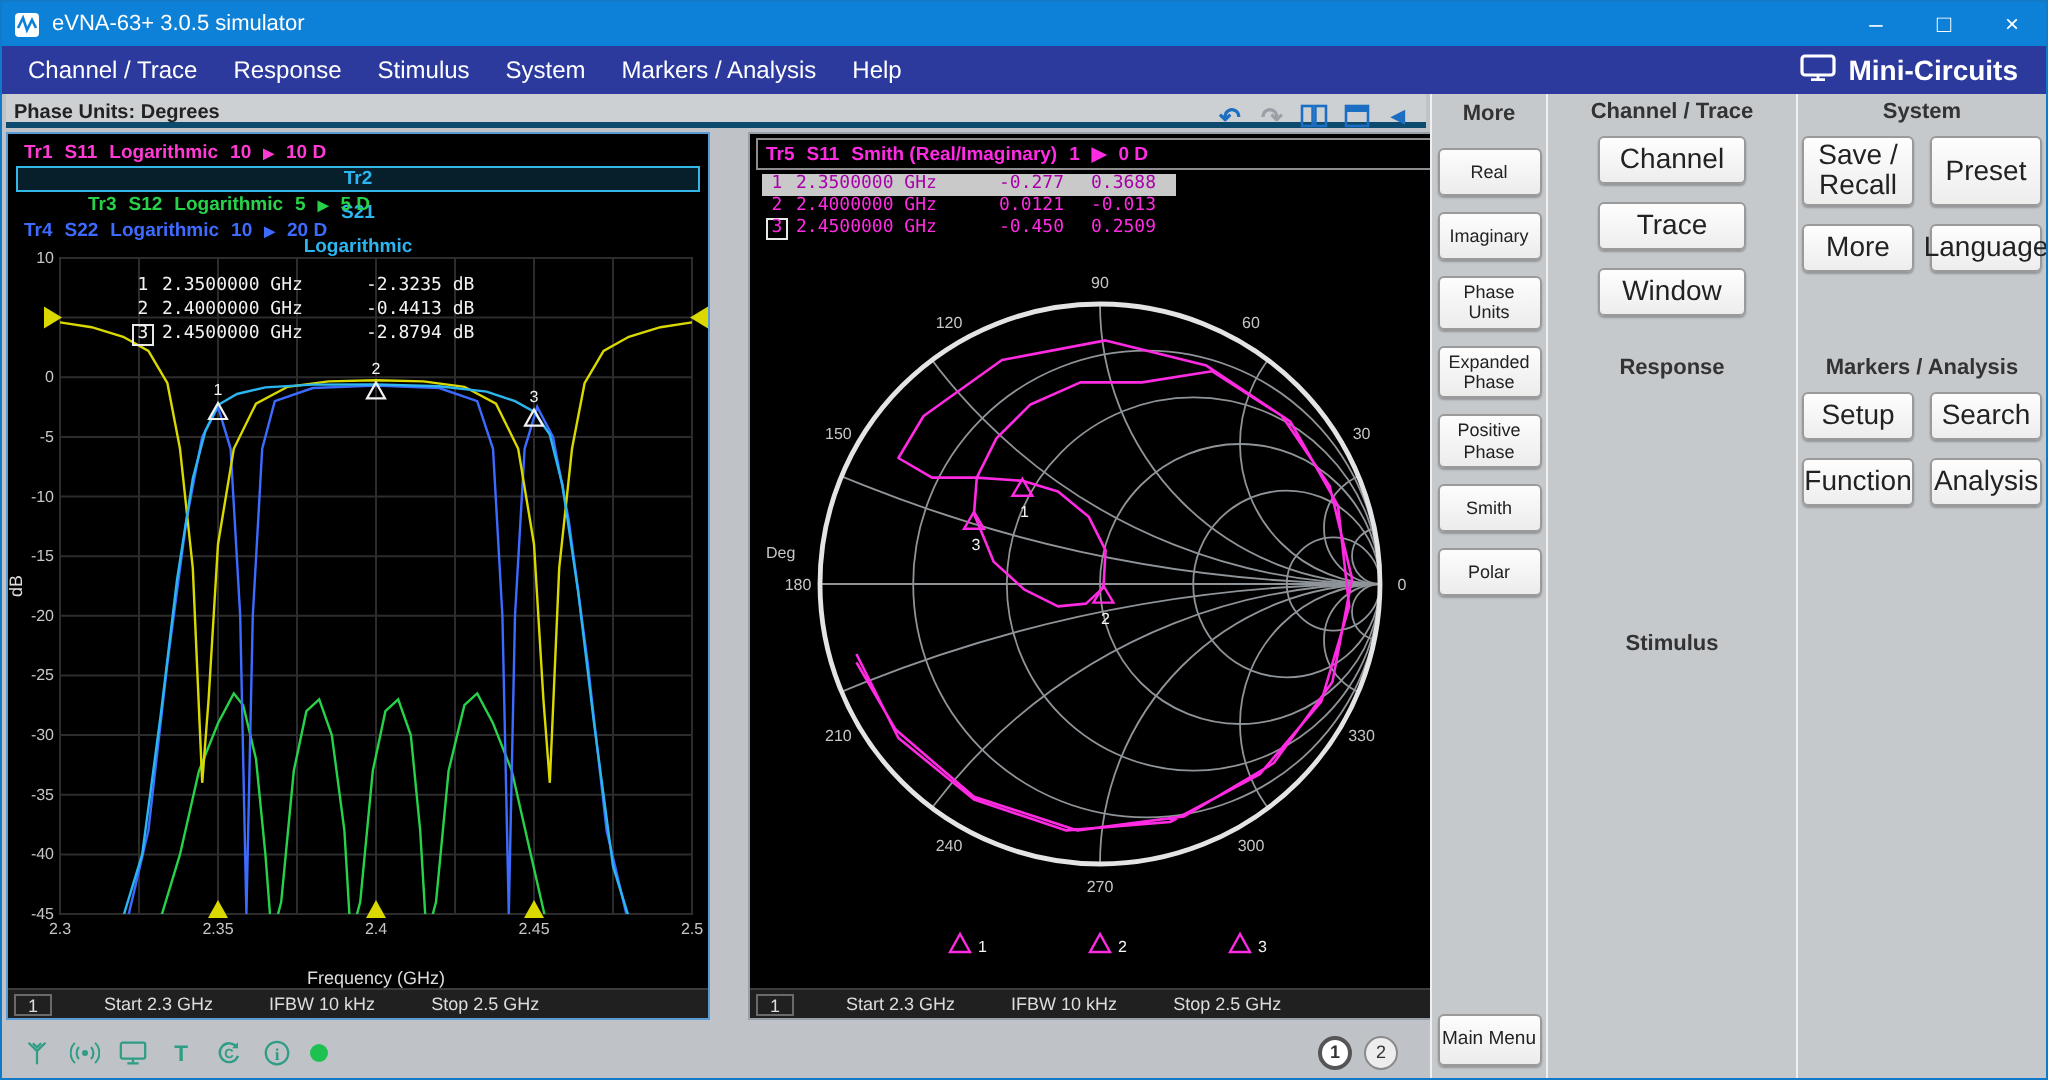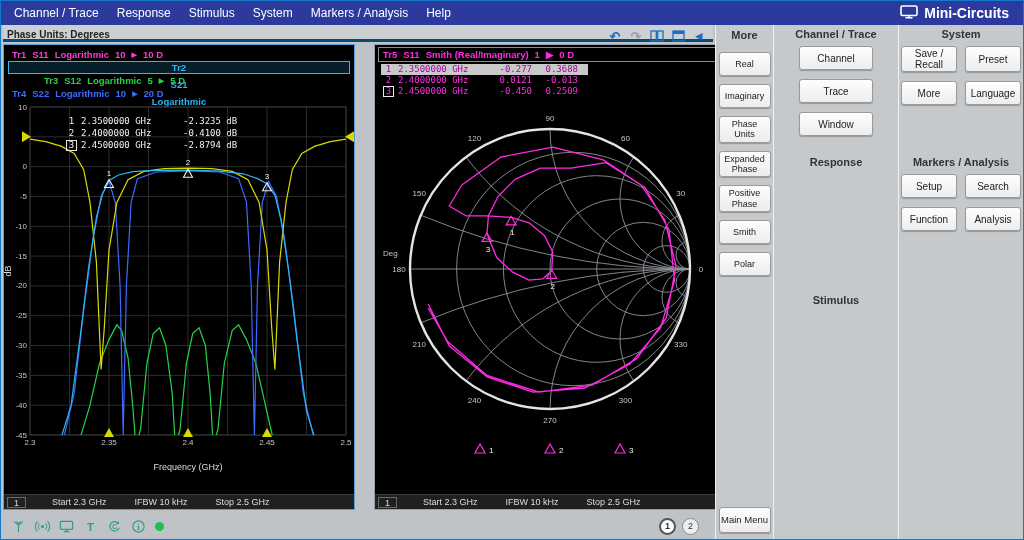--- a/index.html
+++ b/index.html
@@ -75,32 +75,46 @@
   .more-title{font-size:11px;font-weight:bold;color:#333;height:15px;margin-top:2px}
   .more-buttons{display:flex;flex-direction:column;align-items:center;width:100%}
   .more-btn{width:52px;min-height:24px;margin-top:8px;background:linear-gradient(#fdfdfd,#ececec);border:1px solid #9a9a9a;border-radius:3px;font-size:9px;color:#222;padding:2px 1px;line-height:1.15;box-shadow:0 1px 1px rgba(0,0,0,.25);display:flex;align-items:center;justify-content:center;text-align:center;font-family:"Liberation Sans",sans-serif}
   .more-btn.main-menu{margin-top:auto;min-height:26px;font-size:9.5px}
   
   .control-panel{flex:1;display:flex;background:#c6c9cc}
   .cp-col{flex:1;border-left:1px solid #eef0f1;display:flex;flex-direction:column;padding-bottom:4px}
   .cp-title{font-size:11px;font-weight:bold;color:#333;text-align:center;margin:3px 0 4px;height:14px}
   .cp-grid{display:grid;grid-template-columns:repeat(2,56px);gap:9px 8px;justify-content:center}
   .cp-grid.single{grid-template-columns:74px}
-  .cp-btn{min-height:24px;background:linear-gradient(#fefefe,#ededed);border:1px solid #9a9a9a;border-radius:3px;font-size:10px;color:#222;box-shadow:0 1px 1px rgba(0,0,0,.25);padding:1px 2px;line-height:1.1;display:flex;align-items:center;justify-content:center;text-align:center;font-family:"Liberation Sans",sans-serif}
+  .cp-btn{min-height:24px;background:linear-gradient(#fefefe,#ededed);border:1px solid #9a9a9a;border-radius:3px;font-size:14px;color:#222;box-shadow:0 1px 1px rgba(0,0,0,.25);padding:1px 2px;line-height:1.1;display:flex;align-items:center;justify-content:center;text-align:center;font-family:"Liberation Sans",sans-serif}
   .section-channel-trace{height:128px}
   .section-system{height:128px}
   .section-response{height:138px}
   .section-markers-analysis{height:138px}
   .section-stimulus{flex:1}
 </style>
 </head>
 <body>
 
 <div class="app">
 
+  <div class="titlebar">
+    <span class="app-icon">
+      <svg width="13" height="13" viewBox="0 0 13 13">
+          <rect x="0.5" y="0.5" width="12" height="12" rx="2" fill="#fff"></rect>
+          <path d="M2 8l2.5-5 2 6 2.5-5 2 4" stroke="#0d80d8" fill="none" stroke-width="1.3"></path>
+        </svg>
+    </span>
+    <span class="title-text">eVNA-63+ 3.0.5 simulator</span>
+    <div class="win-controls">
+      <span class="win-btn">–</span>
+      <span class="win-btn">□</span>
+      <span class="win-btn">×</span>
+    </div>
+  </div>
 
   <div class="menubar">
     <div class="menu-items">
         <div class="menu-item">Channel / Trace</div>
         <div class="menu-item">Response</div>
         <div class="menu-item">Stimulus</div>
         <div class="menu-item">System</div>
         <div class="menu-item">Markers / Analysis</div>
         <div class="menu-item">Help</div>
       </div>
@@ -248,21 +262,21 @@
               </svg>
             <div class="readout">
                 <div class="mkrow">
                   <span class="mknum">1</span>
                   <span class="mkfreq">2.3500000 GHz</span>
                   <span class="mkval">-2.3235 dB</span>
                 </div>
                 <div class="mkrow">
                   <span class="mknum">2</span>
                   <span class="mkfreq">2.4000000 GHz</span>
-                  <span class="mkval">-0.4100 dB</span>
+                  <span class="mkval">-0.4413 dB</span>
                 </div>
                 <div class="mkrow">
                   <span class="mknum boxed">3</span>
                   <span class="mkfreq">2.4500000 GHz</span>
                   <span class="mkval">-2.8794 dB</span>
                 </div>
               </div>
           </div>
           <div class="status-row">
               <span class="ch-box">1</span>

